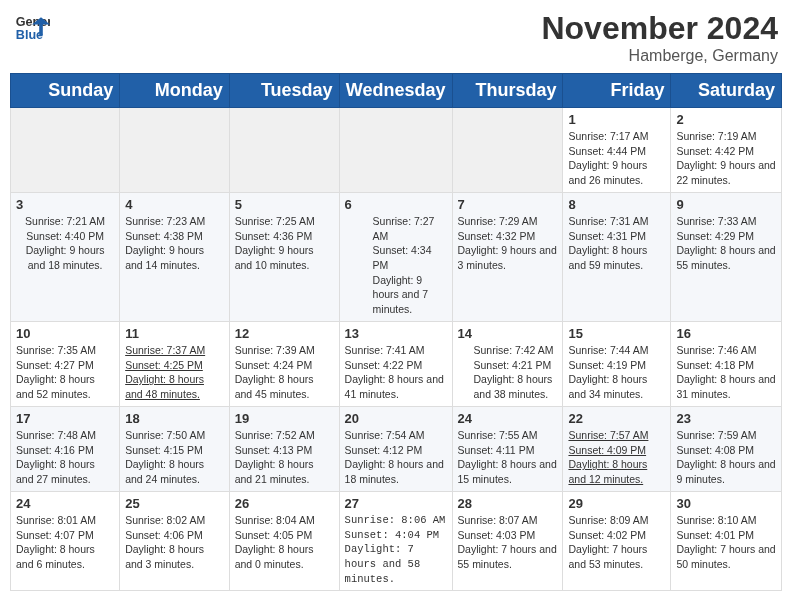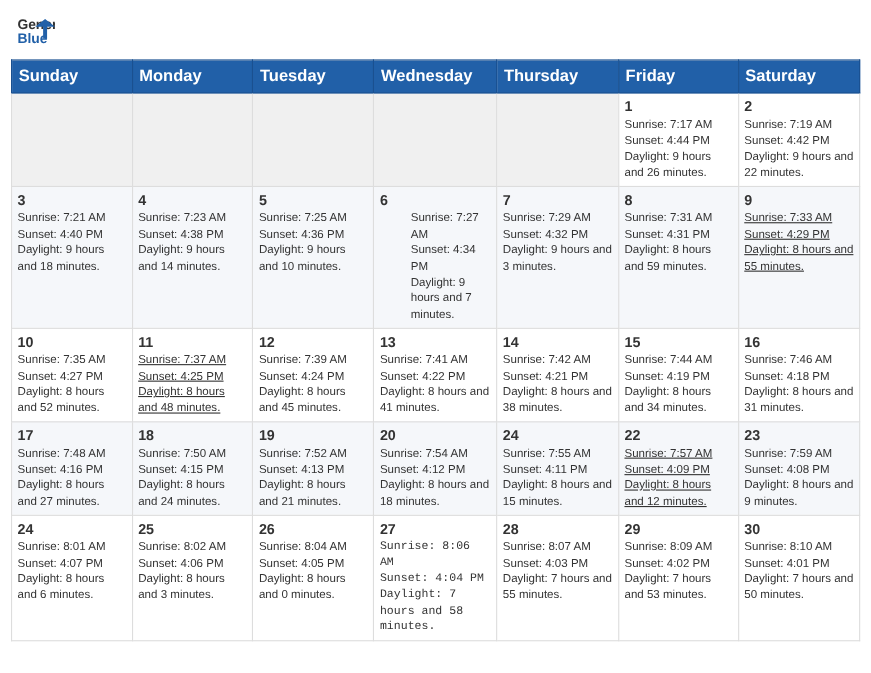--- a/index.html
+++ b/index.html
@@ -39,23 +39,23 @@
       color: #555;
     }
     .calendar {
       width: 100%;
       border-collapse: collapse;
       border: 1px solid #ccc;
     }
     .calendar th {
       background-color: #2160a8;
       color: white;
-      text-align: left;
+      text-align: right;
       padding: 6px 6px;
-      font-size: 15px;
+      font-size: 18px;
       font-weight: bold;
       border: 1px solid #1a5090;
     }
     .calendar td {
       vertical-align: top;
       padding: 4px 5px;
       border: 1px solid #ddd;
       width: 113px;
       min-height: 80px;
       font-size: 11px;
@@ -86,20 +86,24 @@
 </head>
 <body>
 
 <div class="header-area">
   <div class="logo">
     <svg class="logo-icon" viewBox="0 0 40 40">
       <text x="2" y="18" font-size="14" font-weight="bold" fill="#333">General</text>
       <text x="2" y="32" font-size="14" font-weight="bold" fill="#2160a8">Blue</text>
       <polygon points="30,8 40,16 32,16 32,28 28,28 28,16 20,16" fill="#2160a8"></polygon>
     </svg>
+  </div>
+  <div class="title-area">
+    <div class="month-title">November 2024</div>
+    <div class="location">Hamberge, Germany</div>
   </div>
 </div>
 
 <table class="calendar">
   <thead>
     <tr>
     <th>Sunday</th>
         <th>Monday</th>
         <th>Tuesday</th>
         <th>Wednesday</th>
@@ -124,21 +128,21 @@
         <td>
           <span class="day-number">2</span>
           <div class="day-info" style="white-space: pre-line;">Sunrise: 7:19 AM
 Sunset: 4:42 PM
 Daylight: 9 hours and 22 minutes.</div>
         </td>
       </tr>
       <tr class="week-row">
         <td>
           <span class="day-number">3</span>
-          <div class="day-info" style="white-space: pre-line;">Sunrise: 7:21 AM
+          <div class="day-info" style="white-space: pre-line; text-align: center;">Sunrise: 7:21 AM
 Sunset: 4:40 PM
 Daylight: 9 hours and 18 minutes.</div>
         </td>
         <td>
           <span class="day-number">4</span>
           <div class="day-info" style="white-space: pre-line;">Sunrise: 7:23 AM
 Sunset: 4:38 PM
 Daylight: 9 hours and 14 minutes.</div>
         </td>
         <td>
@@ -160,21 +164,21 @@
 Daylight: 9 hours and 3 minutes.</div>
         </td>
         <td>
           <span class="day-number">8</span>
           <div class="day-info" style="white-space: pre-line;">Sunrise: 7:31 AM
 Sunset: 4:31 PM
 Daylight: 8 hours and 59 minutes.</div>
         </td>
         <td>
           <span class="day-number">9</span>
-          <div class="day-info" style="white-space: pre-line; text-decoration: underline;">Sunrise: 7:33 AM
+          <div class="day-info" style="white-space: pre-line;">Sunrise: 7:33 AM
 Sunset: 4:29 PM
 Daylight: 8 hours and 55 minutes.</div>
         </td>
       </tr>
       <tr class="week-row">
         <td>
           <span class="day-number">10</span>
           <div class="day-info" style="white-space: pre-line;">Sunrise: 7:35 AM
 Sunset: 4:27 PM
 Daylight: 8 hours and 52 minutes.</div>
@@ -192,21 +196,21 @@
 Daylight: 8 hours and 45 minutes.</div>
         </td>
         <td>
           <span class="day-number">13</span>
           <div class="day-info" style="white-space: pre-line;">Sunrise: 7:41 AM
 Sunset: 4:22 PM
 Daylight: 8 hours and 41 minutes.</div>
         </td>
         <td>
           <span class="day-number">14</span>
-          <div class="day-info" style="white-space: pre-line;">Sunrise: 7:42 AM
+          <div class="day-info" style="white-space: pre-line; margin-left: 16px;">Sunrise: 7:42 AM
 Sunset: 4:21 PM
 Daylight: 8 hours and 38 minutes.</div>
         </td>
         <td>
           <span class="day-number">15</span>
           <div class="day-info" style="white-space: pre-line;">Sunrise: 7:44 AM
 Sunset: 4:19 PM
 Daylight: 8 hours and 34 minutes.</div>
         </td>
         <td>

